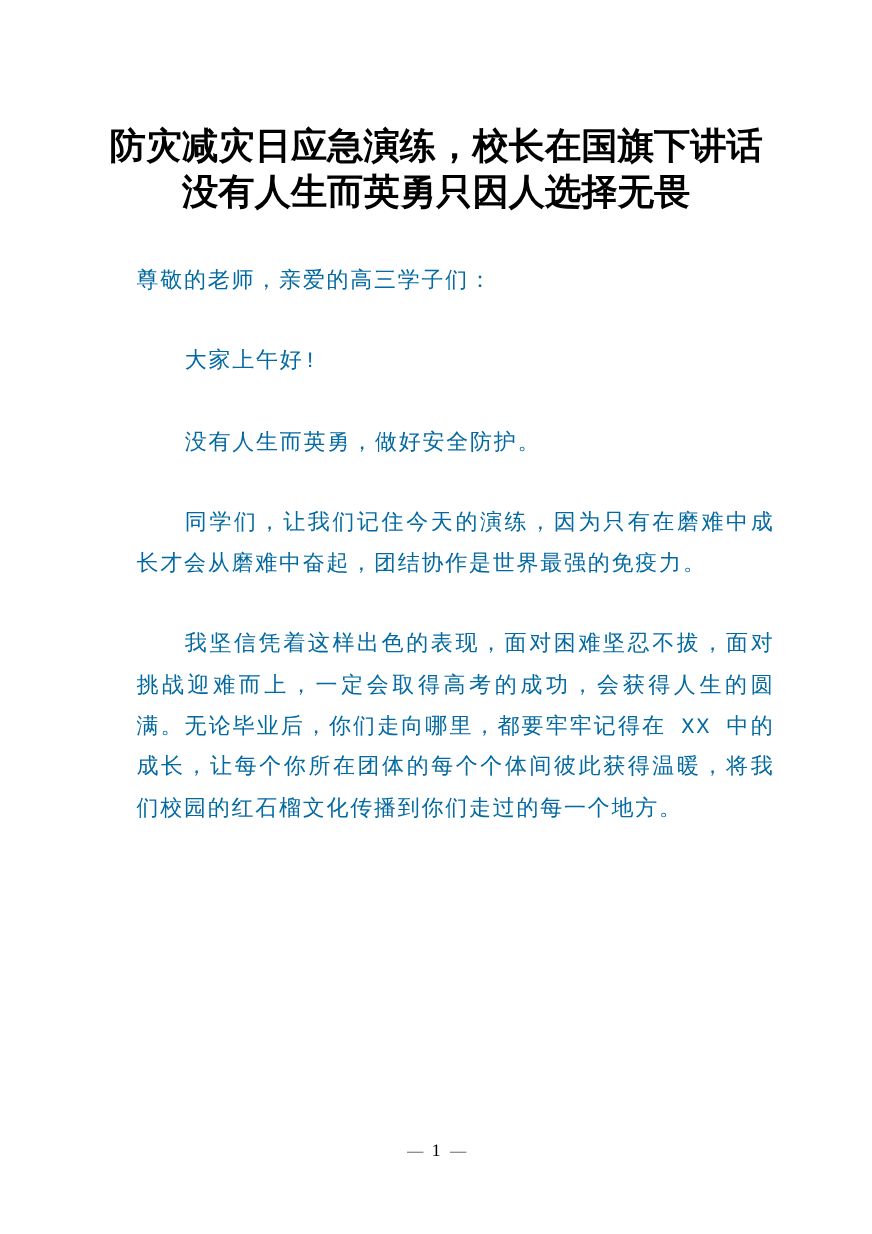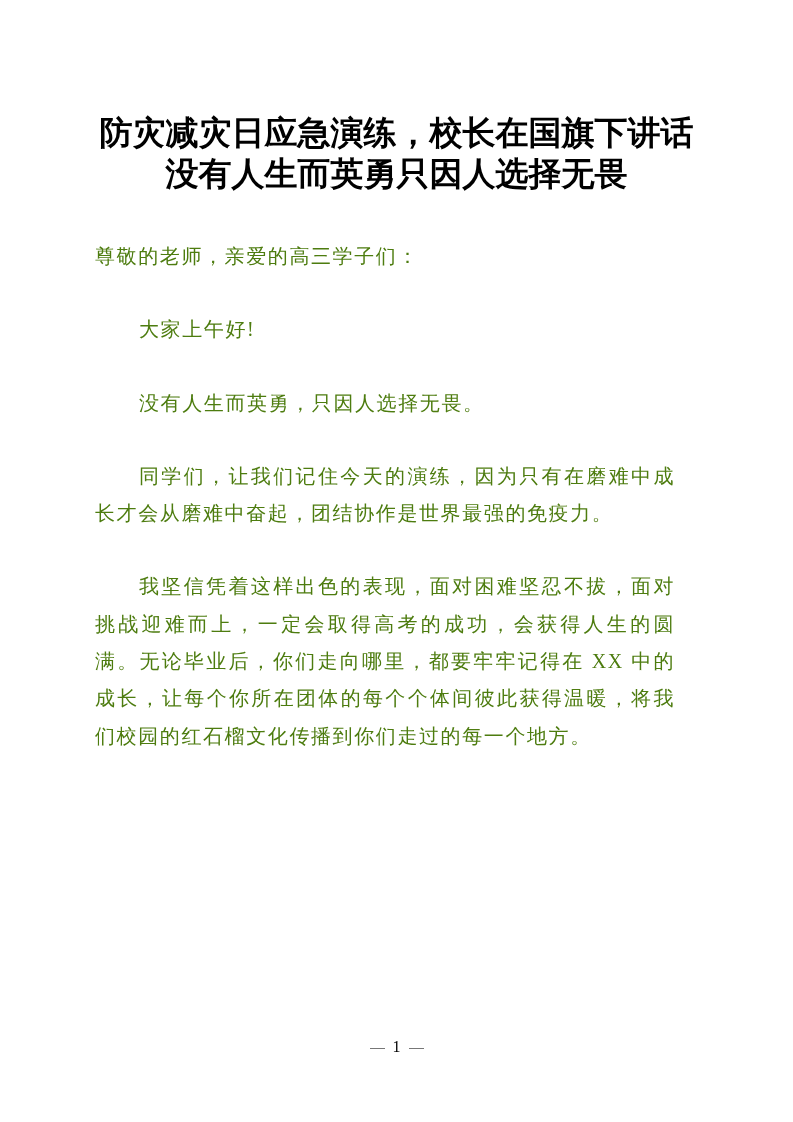--- a/index.html
+++ b/index.html
@@ -7,23 +7,23 @@
   .page { position: absolute; left: 0; top: 0; width: 680px; height: 1122px; background: #fff; }
   .title {
     position: absolute; left: 0; width: 793px; text-align: center;
     font-family: "DejaVu Serif", "Liberation Serif", serif;
     font-size: 33px; font-weight: bold; color: #000; line-height: 40px;
     letter-spacing: 0px;
   }
   .title.l1 { top: 113px; }
   .title.l2 { top: 154px; }
   .body {
-    position: absolute; left: 95px; top: 238px; width: 580px;
-    font-family: Liberation Serif, serif;
-    font-size: 20px; color: #4d7c0f; line-height: 37.3px;
+    position: absolute; left: 124px; top: 238px; width: 580px;
+    font-family: Liberation Mono, monospace;
+    font-size: 20px; color: #0369a1; line-height: 37.3px;
     text-align: justify; text-justify: inter-character;
     letter-spacing: 1.6px;
   }
   .body p { margin: 0; }
   .body p.indent { text-indent: 2.2em; margin-top: 36px; }
   .footer {
     position: absolute; left: 0; width: 793px; top: 1038px; text-align: center;
     font-family: "Liberation Serif", serif; font-size: 16px; color: #000;
   }
   .footer .dash { display: inline-block; width: 15px; height: 1px; background: #777; vertical-align: middle; margin: 0 8px; }
@@ -31,21 +31,21 @@
 </head>
 <body>
 
 <div class="page">
   <div class="title l1">防灾减灾日应急演练，校长在国旗下讲话</div>
   <div class="title l2">没有人生而英勇只因人选择无畏</div>
 
   <div class="body">
     <p>尊敬的老师，亲爱的高三学子们：</p>
     <p class="indent">大家上午好!</p>
-    <p class="indent">没有人生而英勇，只因人选择无畏。</p>
+    <p class="indent">没有人生而英勇，做好安全防护。</p>
     <p class="indent">同学们，让我们记住今天的演练，因为只有在磨难中成长才会从磨难中奋起，团结协作是世界最强的免疫力。</p>
     <p class="indent">我坚信凭着这样出色的表现，面对困难坚忍不拔，面对挑战迎难而上，一定会取得高考的成功，会获得人生的圆满。无论毕业后，你们走向哪里，都要牢牢记得在 XX 中的成长，让每个你所在团体的每个个体间彼此获得温暖，将我们校园的红石榴文化传播到你们走过的每一个地方。</p>
   </div>
 
   <div class="footer">
     <span class="dash"></span><span>1</span><span class="dash"></span>
   </div>
 </div>
 
 </body></html>

